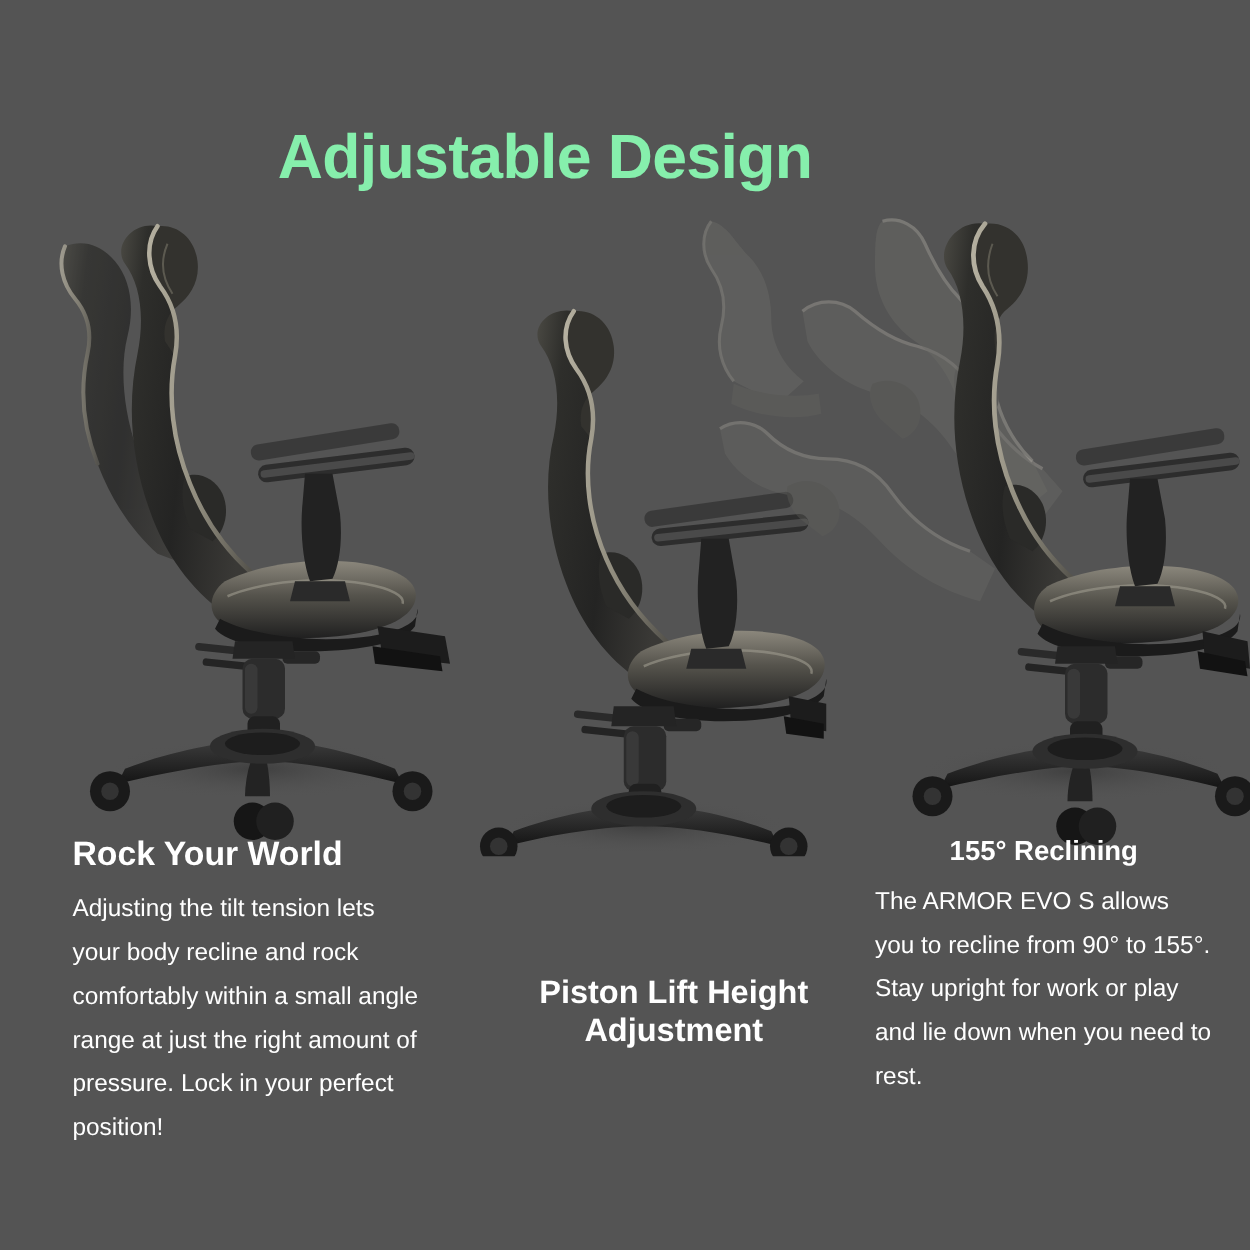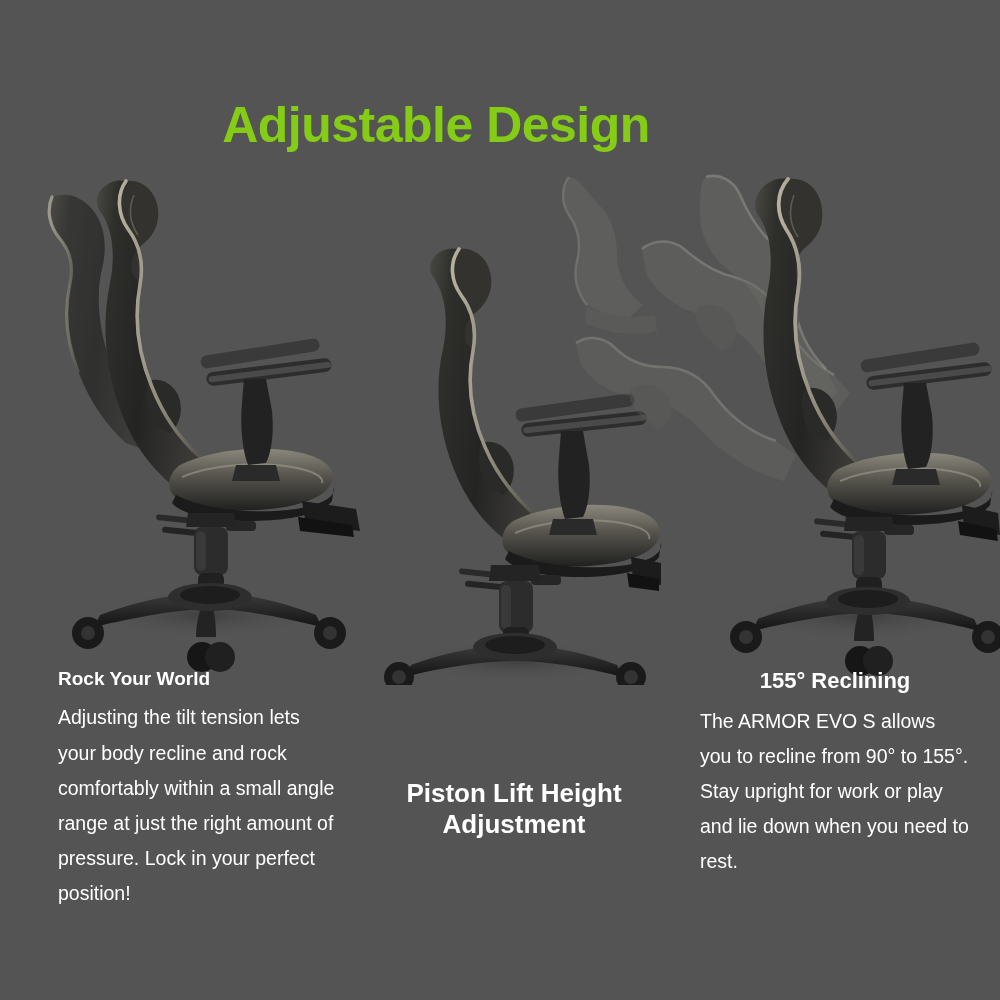--- a/index.html
+++ b/index.html
@@ -23,21 +23,21 @@
     background: #545454;
   }
 
   
   .page-title {
     position: absolute;
     top: 66px;
     left: 0;
     width: 872px;
     text-align: center;
-    color: #84cc16;
+    color: #86efac;
     font-size: 50px;
     font-weight: 700;
     letter-spacing: -0.5px;
     line-height: 1;
   }
 
   
   .stage {
     position: absolute;
     top: 165px;
@@ -73,24 +73,24 @@
     line-height: 1.80;
     margin: 0;
   }
 
   #col-rock {
     left: 58px;
     top: 668px;
     width: 285px;
     text-align: left;
   }
-  #col-rock .col-heading { font-size: 19px; }
+  #col-rock .col-heading { font-size: 27px; }
 
   #col-piston {
-    left: 379px;
+    left: 404px;
     top: 778px;
     width: 270px;
     text-align: left;
   }
   #col-piston .col-heading {
     font-size: 26px;
     text-align: center;
     margin-bottom: 14px;
   }
 

